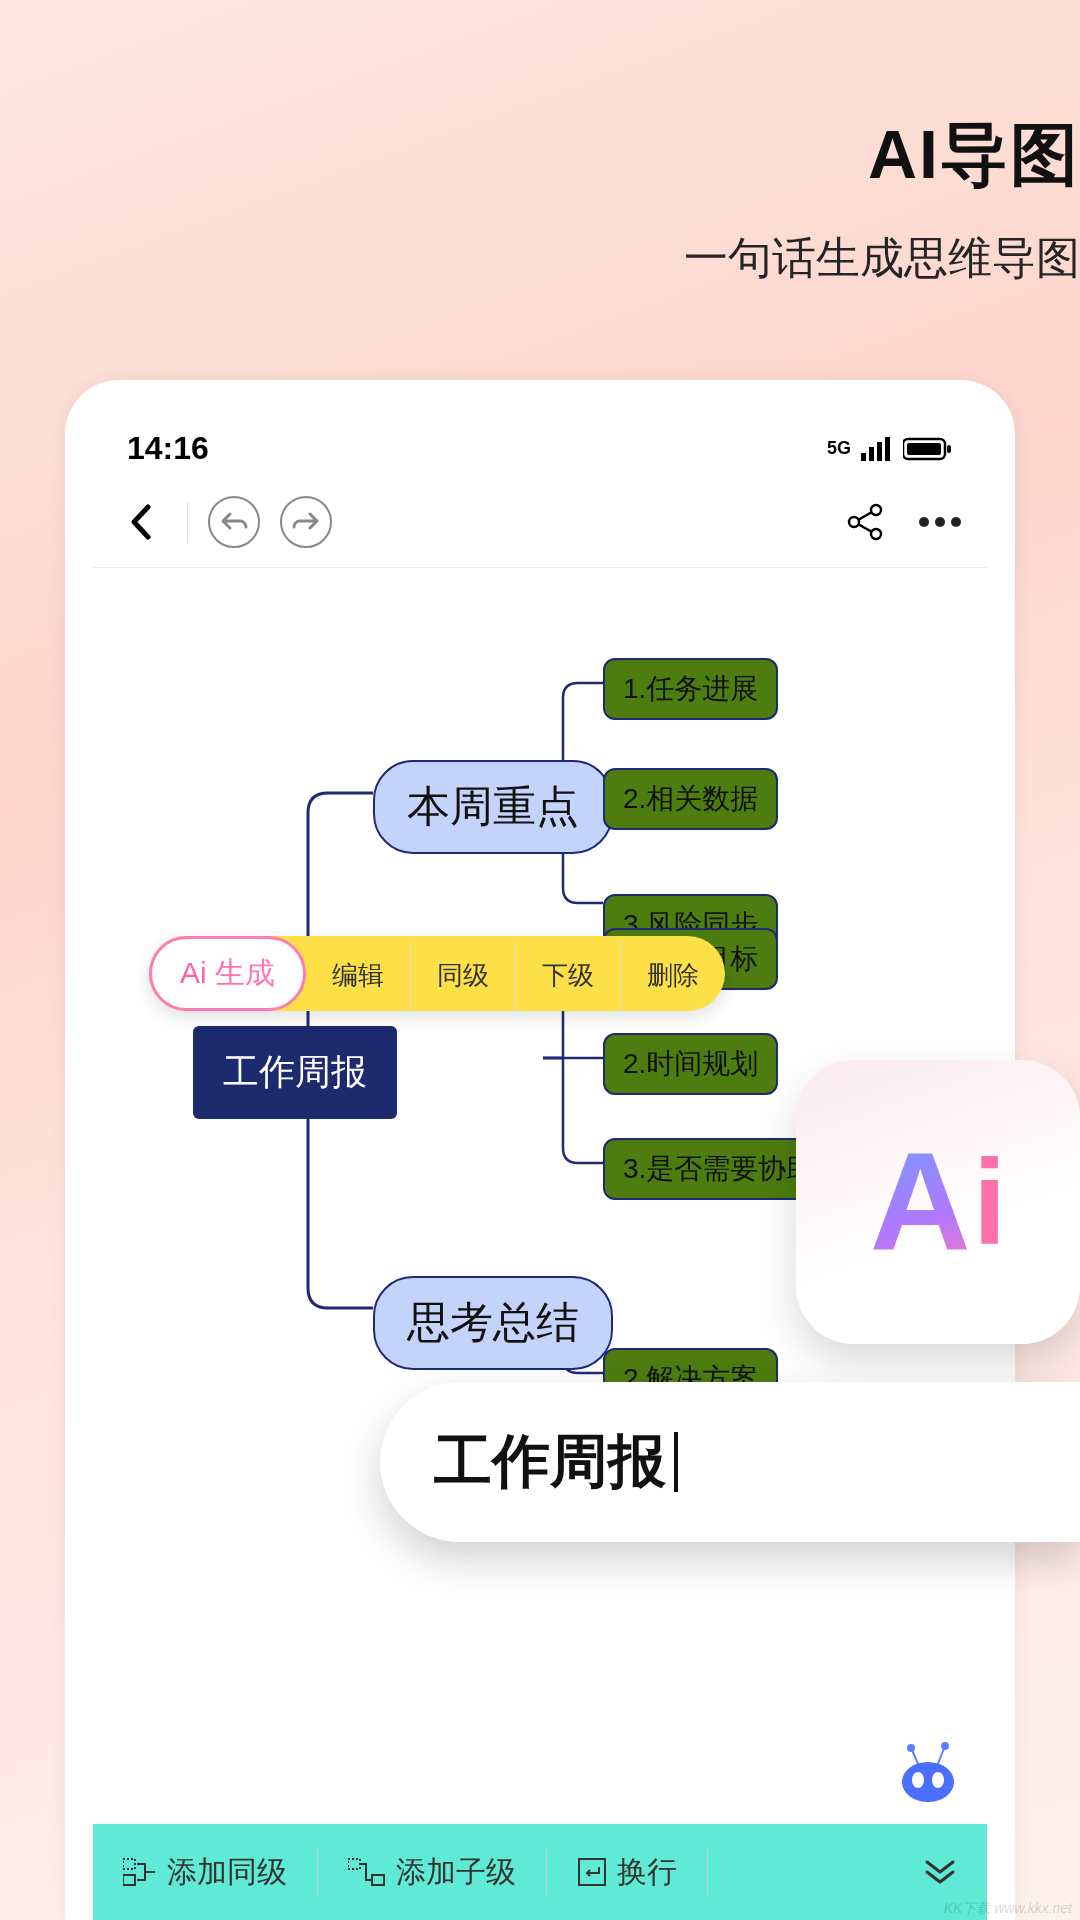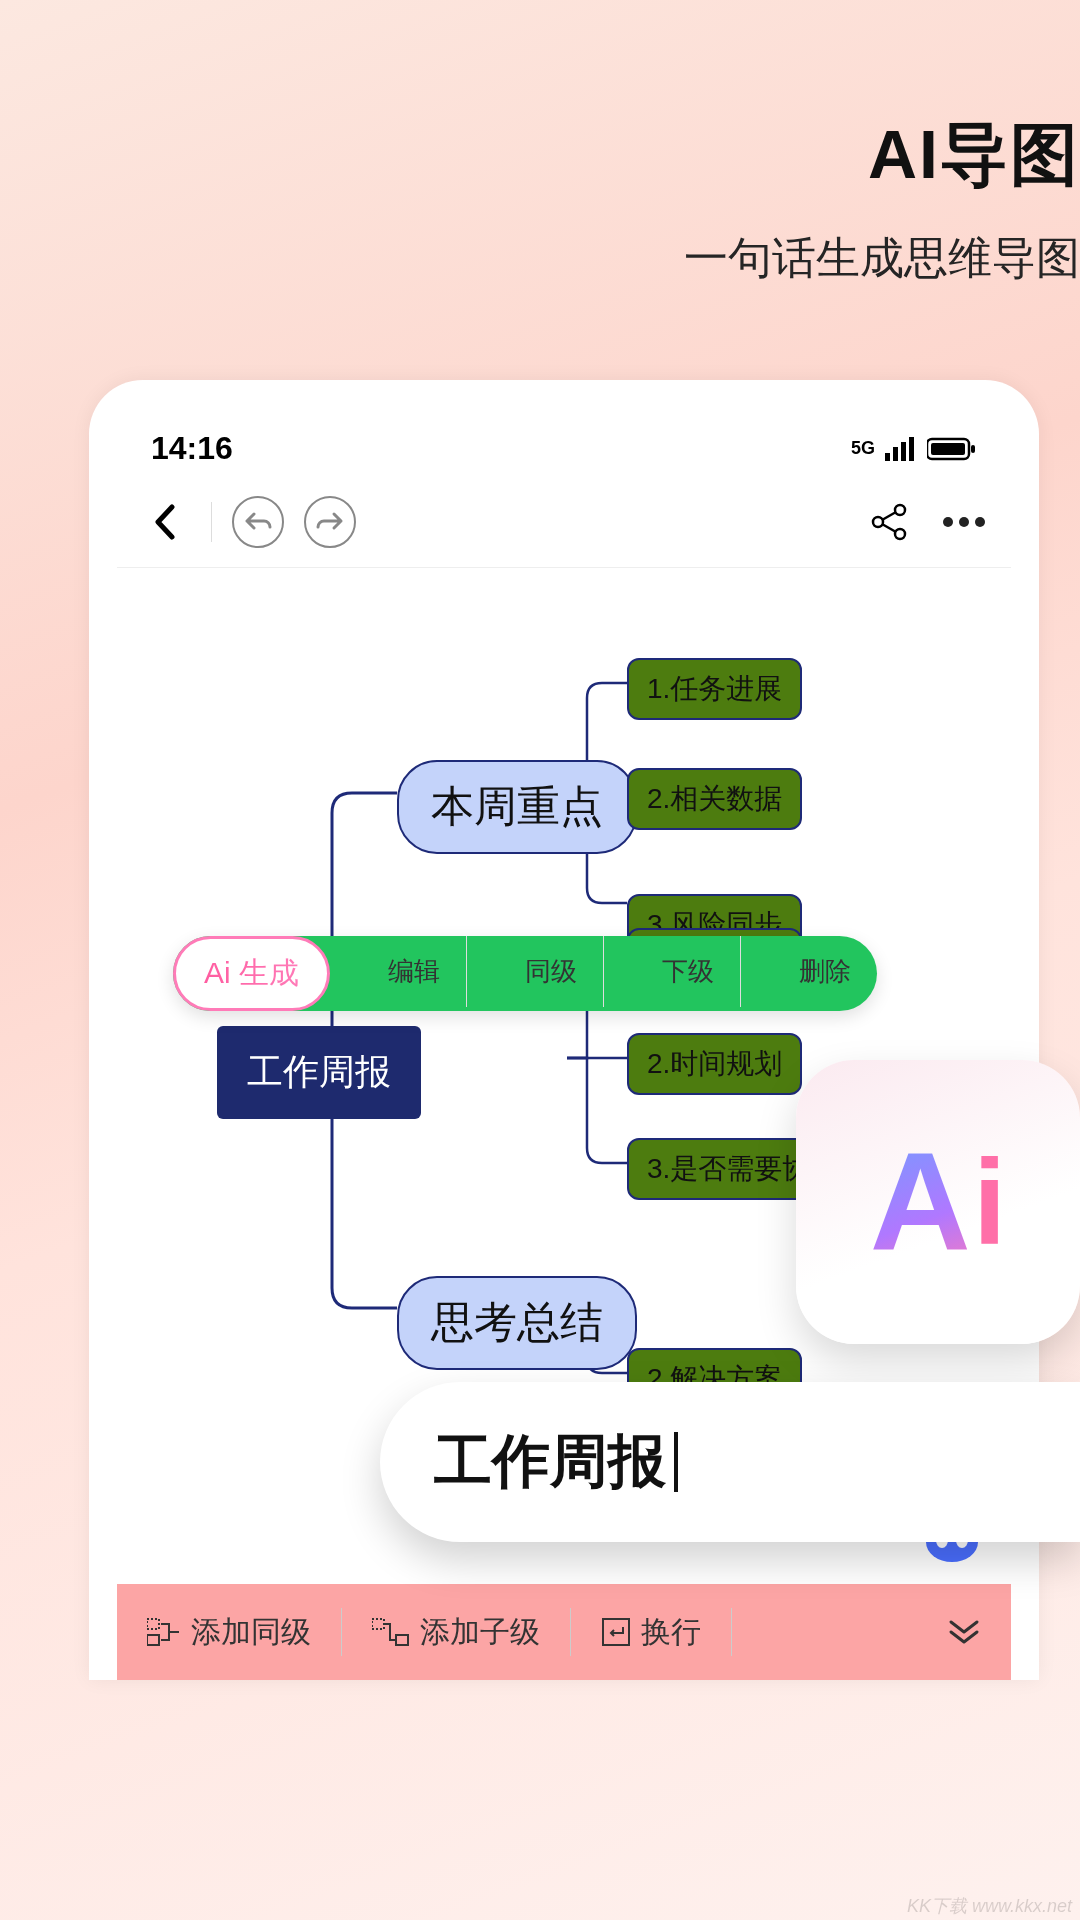--- a/index.html
+++ b/index.html
@@ -21,26 +21,25 @@
 }
 .headline h1 { font-size: 68px; font-weight: 800; color: #111; letter-spacing: 2px; }
 .headline p { font-size: 44px; color: #252525; margin-top: 28px; font-weight: 400; }
 
 
 .phone {
   position: absolute;
   top: 380px;
   left: 65px;
   width: 950px;
-  height: 1300px;
+  height: 1540px;
   background: #fff;
   border-radius: 54px 54px 0 0;
   padding: 28px 28px 0;
   box-shadow: 0 0 20px rgba(0,0,0,0.06);
-  margin-left: 24px;
 }
 .phone-inner {
   background: #fff;
   border-radius: 40px 40px 0 0;
   width: 100%;
   height: 100%;
   position: relative;
   overflow: hidden;
 }
 .status-bar {
@@ -94,27 +93,26 @@
   border-radius: 12px;
   padding: 10px 18px;
   font-size: 28px;
 }
 .connector { position: absolute; pointer-events: none; }
 
 
 .context-menu {
   position: absolute;
   display: flex;
-  align-items: flex-start;
-  background: #22c55e;
+  align-items: flex-end;
+  background: #fde047;
   border-radius: 40px;
   box-shadow: 0 6px 18px rgba(0,0,0,0.12);
   padding: 0;
   overflow: visible;
-  gap: 32px;
 }
 .context-menu .item {
   padding: 18px 26px;
   font-size: 26px;
   color: #333;
   border-right: 1px solid #ddd;
 }
 .context-menu .item:last-child { border-right: none; }
 .context-menu .ai {
   border: 3px solid #ff7bb8;
@@ -177,39 +175,39 @@
   right: 24px;
   bottom: 110px;
 }
 
 
 .bottom-bar {
   position: absolute;
   bottom: 0;
   left: 0;
   right: 0;
-  background: #fca5a5;
+  background: #5eead4;
   display: flex;
   align-items: center;
   height: 96px;
 }
 .bottom-item {
   display: flex;
   align-items: center;
   gap: 10px;
   padding: 0 30px;
   font-size: 30px;
   color: #333;
 }
 .bottom-item svg { flex-shrink: 0; }
 .vdiv { width: 1px; height: 48px; background: #ccc; }
 .arrow-down { margin-left: auto; padding-right: 30px; }
 
 
-.watermark { position:absolute; bottom:2px; right:8px; font-size:18px; color:rgba(0,0,0,0.15); font-style:italic; }
+.watermark { position:absolute; bottom:2px; right:8px; font-size:14px; color:rgba(0,0,0,0.15); font-style:italic; }
 </style>
 </head>
 <body>
 
 <div class="headline">
   <h1>AI导图</h1>
   <p>一句话生成思维导图</p>
 </div>
 
 <div class="phone">

